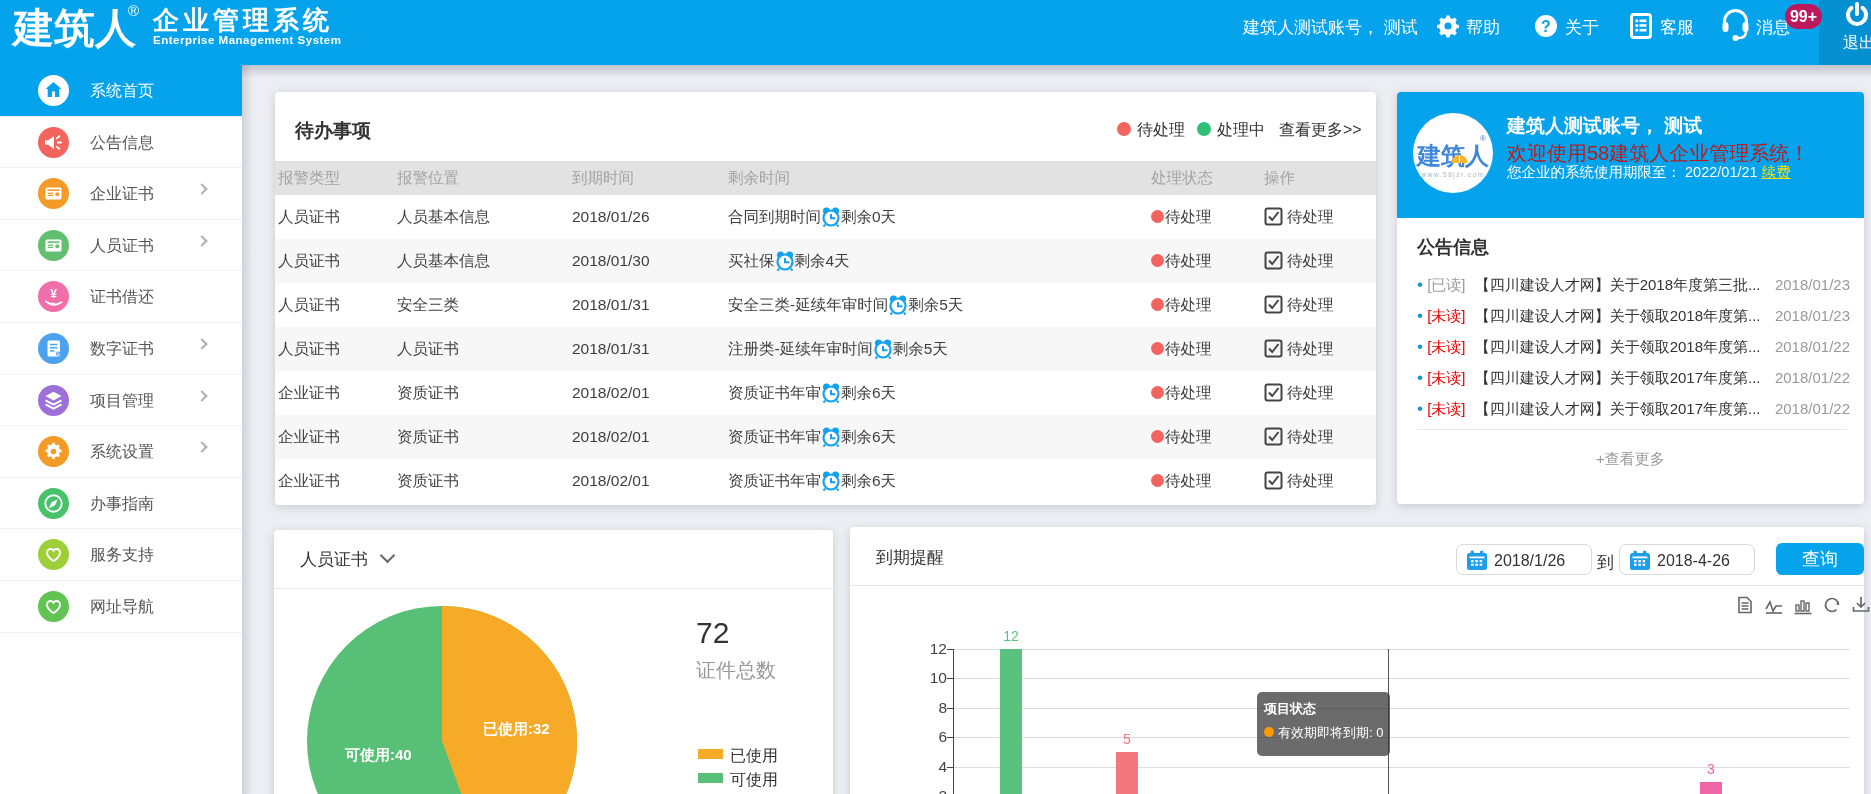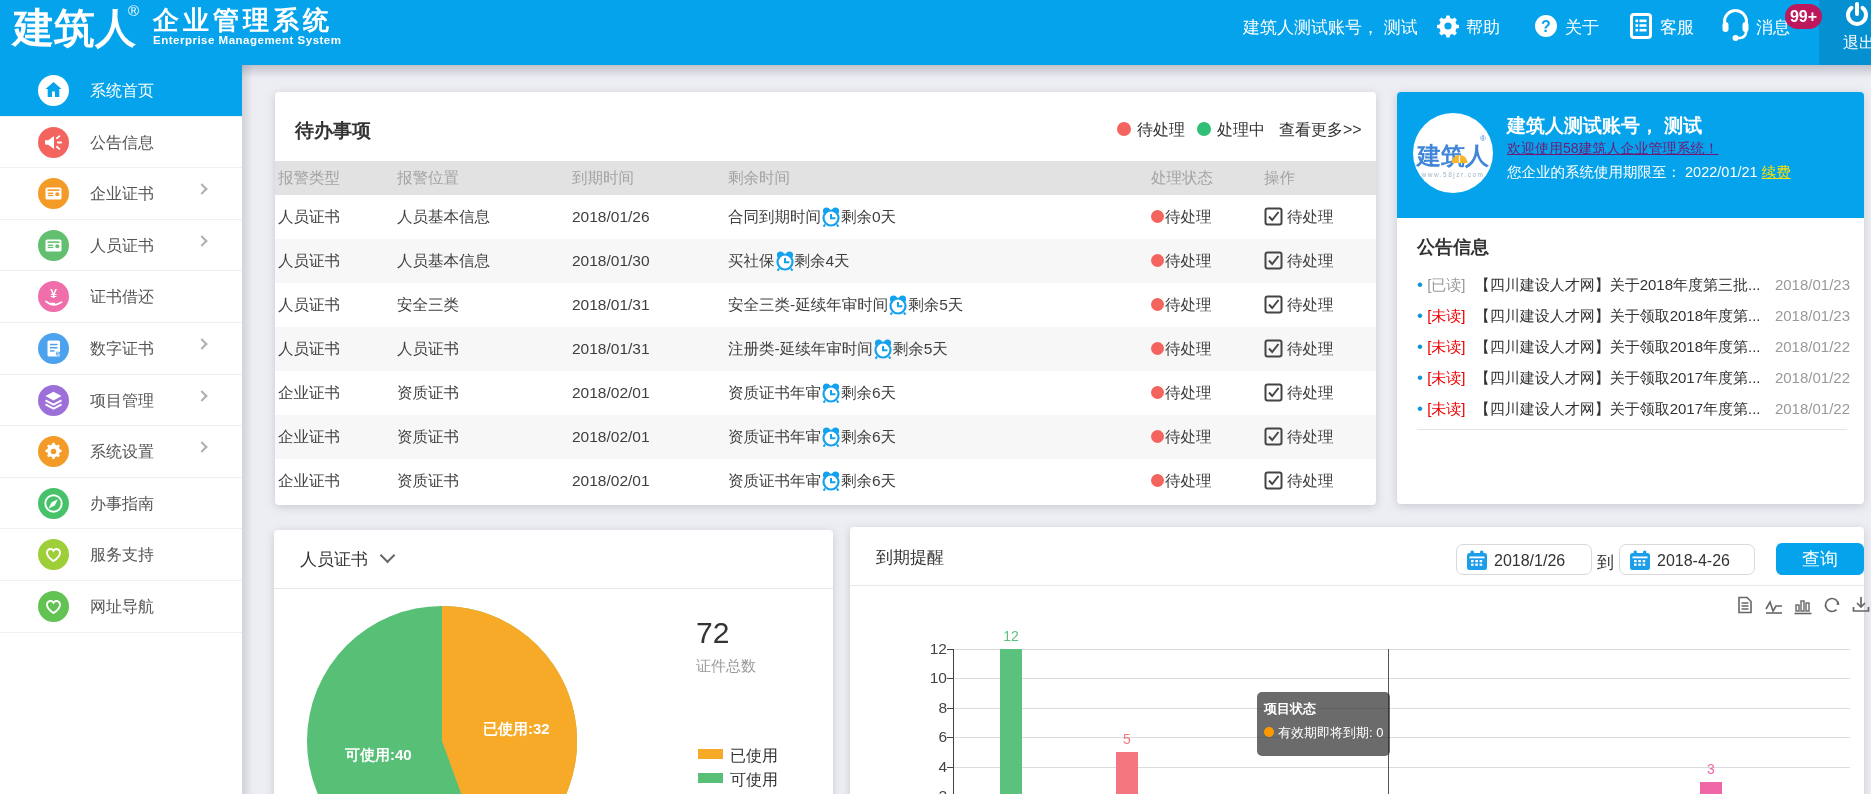--- a/index.html
+++ b/index.html
@@ -34,21 +34,21 @@
 .tbl { position:absolute; left:0px; top:69px; width:1101px; border-collapse:collapse; table-layout:fixed; font-size:15.5px; color:#3e3e3e; }
 .tbl th { background:#e2e2e2; color:#a3a3a3; font-weight:normal; text-align:left; height:34px; padding-left:3px; }
 .tbl td { height:44px; padding:0 0 0 3px; }
 .tbl tr.alt td { background:#f7f7f7; }
 .rdot { display:inline-block; width:13px; height:13px; border-radius:50%; background:#f4645f; vertical-align:-1px; margin-right:1px; }
 .clock { display:inline-block; vertical-align:-6px; margin:0 0; }
 .chk { display:inline-block; vertical-align:-4px; margin-right:4px; }
 .c2-head { position:absolute; left:0; top:0; width:467px; height:126px; background:#05a3ec; border-radius:4px 4px 0 0; }
 .c2-logo { position:absolute; left:16px; top:21px; width:80px; height:80px; background:#fff; border-radius:50%; }
 .c2-t1 { position:absolute; left:110px; top:21px; color:#fff; font-size:19px; font-weight:bold; }
-.c2-t2 { position:absolute; left:110px; top:48px; color:#701a75; font-size:14px;text-decoration:underline; }
+.c2-t2 { position:absolute; left:110px; top:48px; color:#b91c1c; font-size:20px; }
 .c2-t3 { position:absolute; left:110px; top:71px; color:#fff; font-size:14.5px; }
 .c2-renew { color:#ffe400; text-decoration:underline; }
 .c2-ann { position:absolute; left:20px; top:143px; font-size:18px; font-weight:bold; color:#333; }
 .ann-row { position:absolute; left:20px; width:433px; height:31px; font-size:15px; color:#333; white-space:nowrap; }
 .ann-b { color:#1296db; font-size:17px; }
 .ann-read { color:#999; margin-right:5px; }
 .ann-unread { color:#f00000; margin-right:5px; }
 .ann-date { position:absolute; right:0; top:1px; color:#999; }
 .c2-line { position:absolute; left:20px; top:337px; width:430px; border-top:1px solid #e5e5e5; }
 .c2-more { position:absolute; left:0; top:358px; width:467px; text-align:center; color:#999; font-size:15px; }
@@ -386,33 +386,34 @@
 <div class="c2-t1">建筑人测试账号， 测试</div>
 <div class="c2-t2">欢迎使用58建筑人企业管理系统！</div>
 <div class="c2-t3">您企业的系统使用期限至： 2022/01/21 <span class="c2-renew">续费</span></div>
 <div class="c2-ann">公告信息</div>
 <div class="ann-row" style="top:183px;"><span class="ann-b">•</span> <span class="ann-read">[已读]</span> 【四川建设人才网】关于2018年度第三批...<span class="ann-date">2018/01/23</span></div>
 <div class="ann-row" style="top:214px;"><span class="ann-b">•</span> <span class="ann-unread">[未读]</span> 【四川建设人才网】关于领取2018年度第...<span class="ann-date">2018/01/23</span></div>
 <div class="ann-row" style="top:245px;"><span class="ann-b">•</span> <span class="ann-unread">[未读]</span> 【四川建设人才网】关于领取2018年度第...<span class="ann-date">2018/01/22</span></div>
 <div class="ann-row" style="top:276px;"><span class="ann-b">•</span> <span class="ann-unread">[未读]</span> 【四川建设人才网】关于领取2017年度第...<span class="ann-date">2018/01/22</span></div>
 <div class="ann-row" style="top:307px;"><span class="ann-b">•</span> <span class="ann-unread">[未读]</span> 【四川建设人才网】关于领取2017年度第...<span class="ann-date">2018/01/22</span></div>
 <div class="c2-line"></div>
+<div class="c2-more">+查看更多</div>
 </div>
 <div class="card card3">
 <div class="c3-title">人员证书</div>
     <div class="c3-chev"></div>
 <div class="c3-line"></div>
 <div class="abs" style="left:33px; top:76px;"><svg width="270" height="224" viewBox="0 0 270 224" style="">
         <circle cx="135" cy="135" r="135" fill="#58bf77"></circle>
         <path d="M135 135 L135 0 A135 135 0 0 1 181.2 261.9 Z" fill="#f7aa28"></path>
         <text x="176" y="128" font-size="15" font-weight="bold" fill="#fff" font-family="Liberation Sans">已使用:32</text>
         <text x="38" y="154" font-size="15" font-weight="bold" fill="#fff" font-family="Liberation Sans">可使用:40</text>
       </svg></div>
 <div class="abs" style="left:422px; top:86px; font-size:30px; color:#333;">72</div>
-<div class="abs" style="left:422px; top:127px; font-size:15px; color:#999;">证件总数</div>
+<div class="abs" style="left:422px; top:127px; font-size:20px; color:#999;">证件总数</div>
 <div class="abs" style="left:424px; top:219px; width:25px; height:10px; background:#f7aa28;"></div>
 <div class="abs" style="left:456px; top:216px; font-size:16px; color:#333;">已使用</div>
 <div class="abs" style="left:424px; top:243px; width:25px; height:10px; background:#58bf77;"></div>
 <div class="abs" style="left:456px; top:240px; font-size:16px; color:#333;">可使用</div>
 </div>
 <div class="card card4">
 <div class="c4-title">到期提醒</div>
 <div class="c4-line"></div>
 <div class="datebox" style="left:606px;text-align:center;">
       <div class="abs" style="left:9px; top:5px;"><svg width="22" height="21" viewBox="0 0 22 21" style="">

